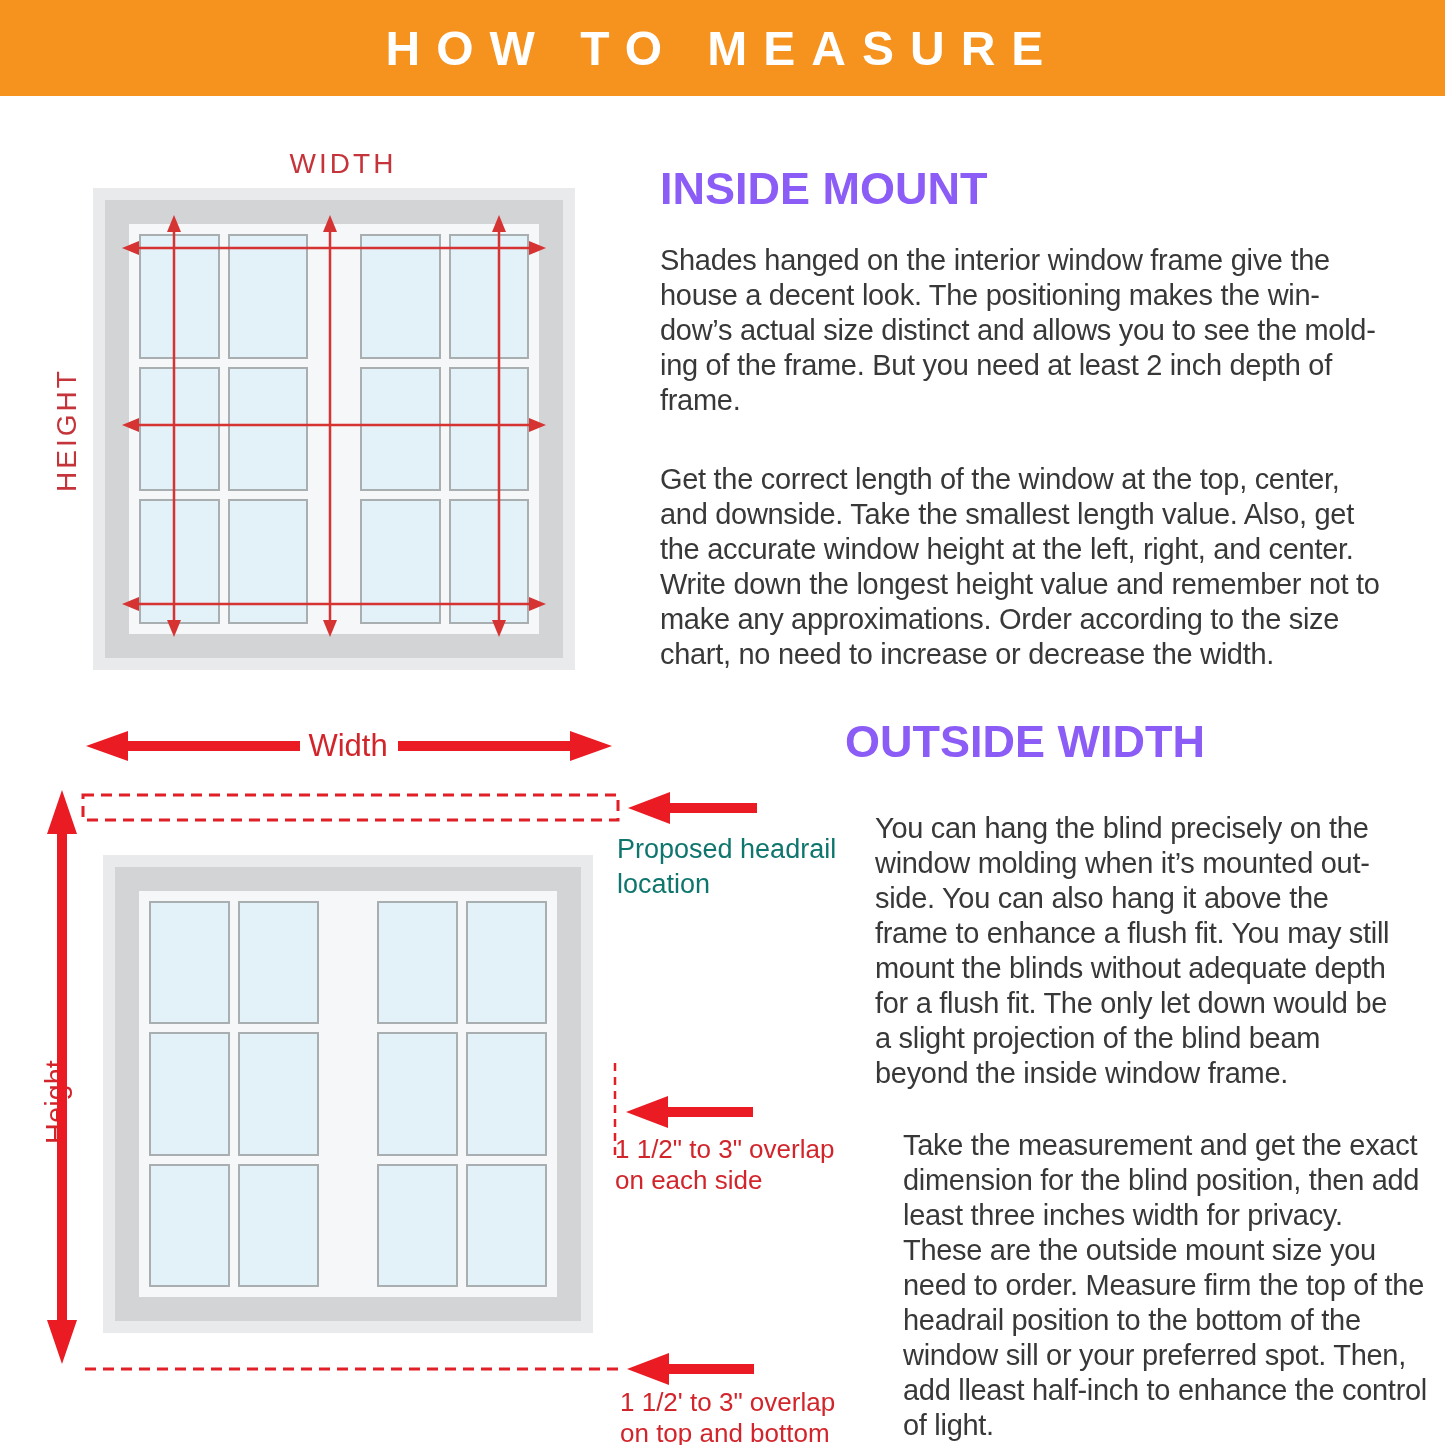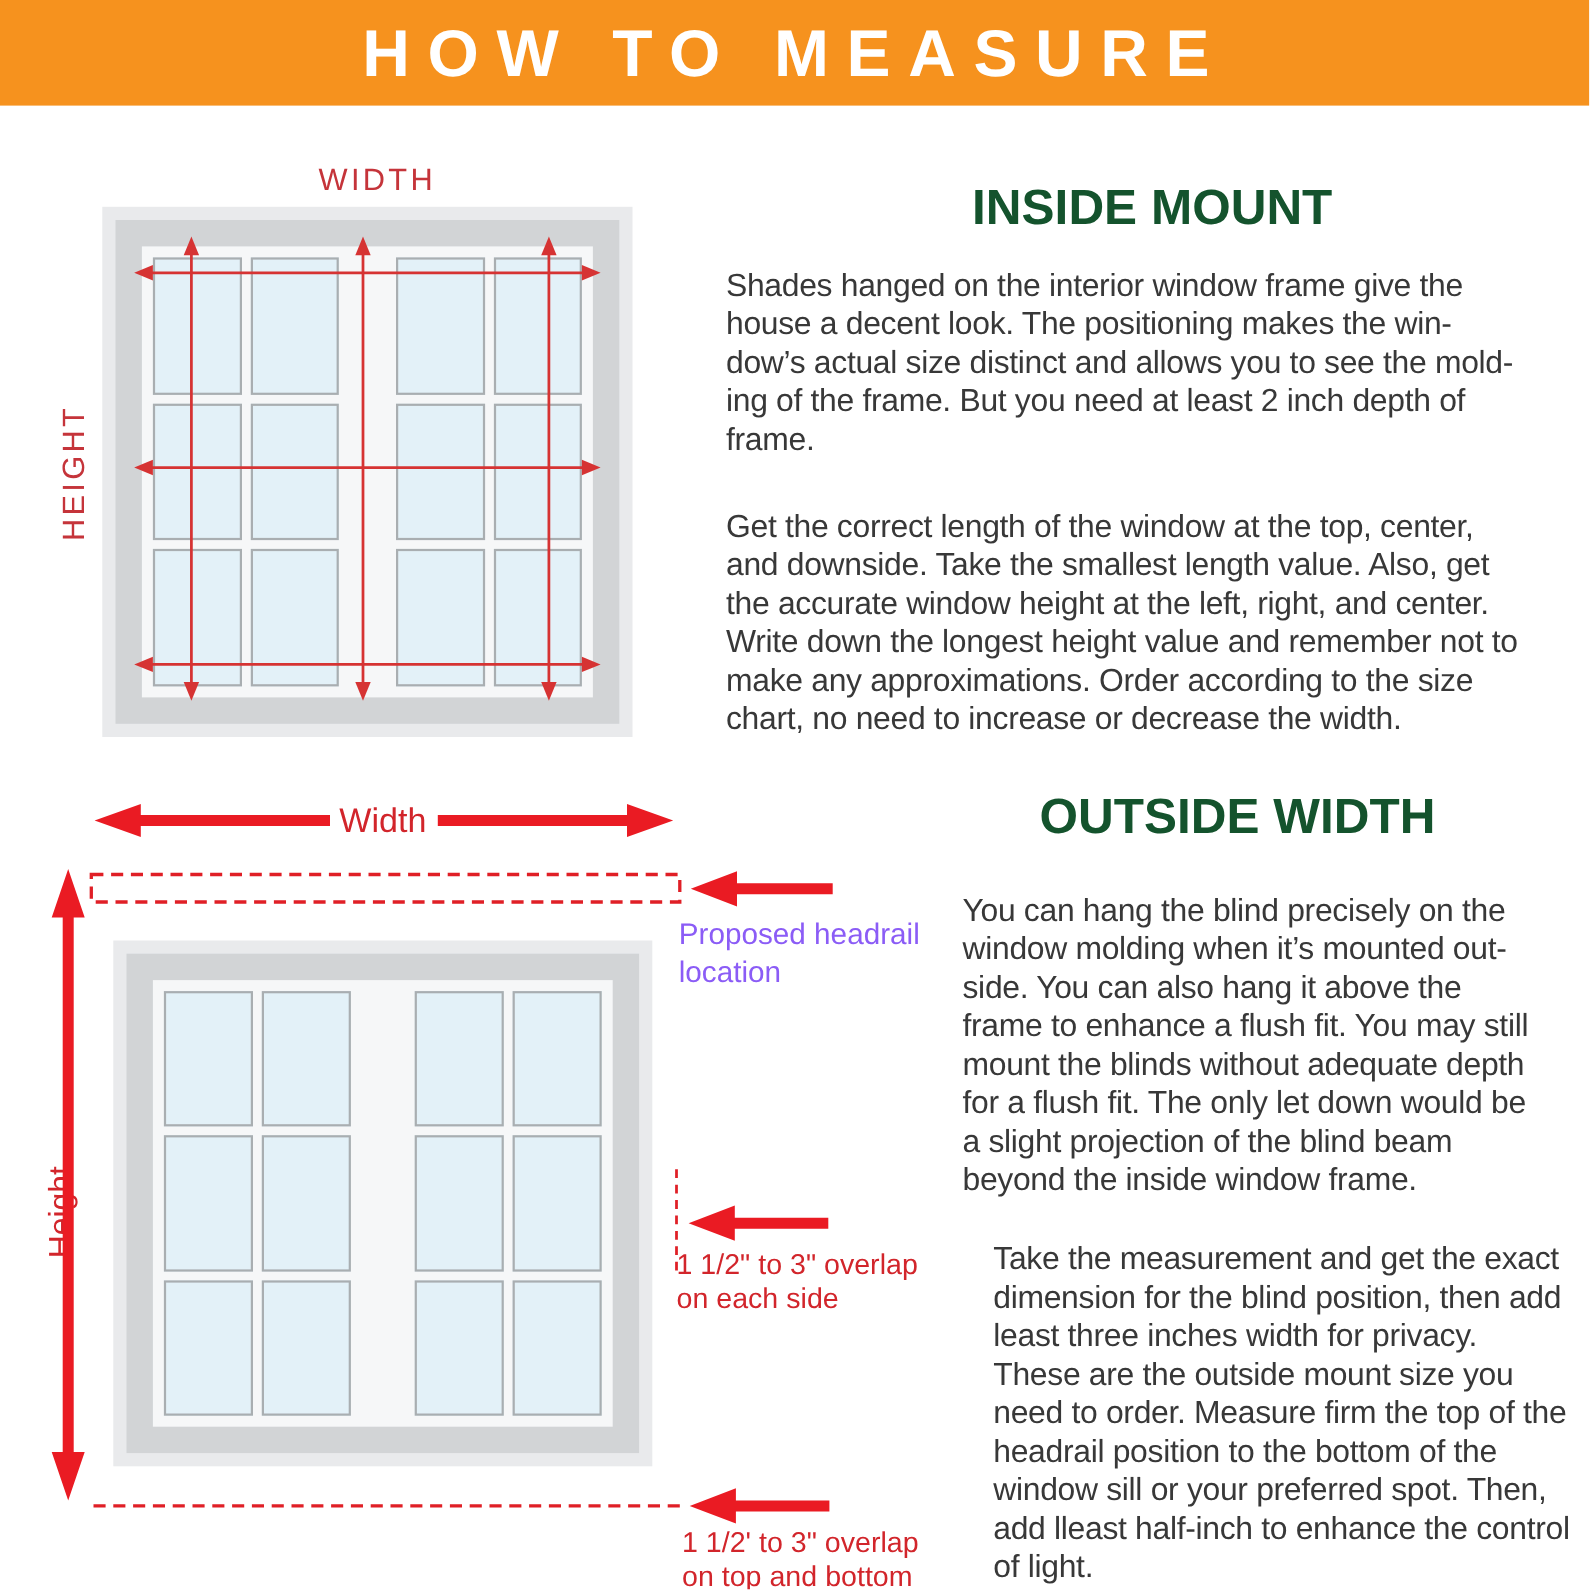--- a/index.html
+++ b/index.html
@@ -6,26 +6,26 @@
   #canvas{
     position:relative;width:1445px;height:1445px;background:#ffffff;overflow:hidden;
     font-family:"Liberation Sans","DejaVu Sans",sans-serif;
   }
   
   .banner{
     position:absolute;left:0;top:0;width:1445px;height:96px;background:#f6921e;
     display:flex;align-items:center;justify-content:center;
   }
   .banner h1{
-    margin:0;color:#ffffff;font-size:60px;font-weight:bold;letter-spacing:16px;
+    margin:0;color:#ffffff;font-size:48px;font-weight:bold;letter-spacing:16px;
     font-family:"Liberation Sans","DejaVu Sans",sans-serif;
   }
   
   .mount-heading{
-    position:absolute;text-align:center;font-weight:bold;font-size:45px;color:#14532d;
+    position:absolute;text-align:left;font-weight:bold;font-size:45px;color:#8b5cf6;
     letter-spacing:0px;white-space:nowrap;
   }
   .body-par{
     position:absolute;font-size:29px;line-height:35px;color:#383838;
     white-space:pre-line;letter-spacing:-0.3px;
   }
   
   .red-label{position:absolute;color:#c5343a;white-space:pre-line;}
   .rot{transform:translate(-50%,-50%) rotate(-90deg);transform-origin:center center;}
   
@@ -111,21 +111,21 @@
 and downside. Take the smallest length value. Also, get
 the accurate window height at the left, right, and center.
 Write down the longest height value and remember not to
 make any approximations. Order according to the size
 chart, no need to increase or decrease the width.</div>
 
   <div class="red-label" style="left:288px;top:728px;width:120px;text-align:center;font-size:31px;color:#d2252b;">Width</div>
 
   <div class="red-label rot" style="left:56px;top:1102px;font-size:29px;color:#d2252b;">Height</div>
 
-  <div class="red-label" style="left:617px;top:832px;font-size:27px;line-height:35px;color:#8b5cf6;">Proposed headrail
+  <div class="red-label" style="left:617px;top:832px;font-size:27px;line-height:35px;color:#0f766e;">Proposed headrail
 location</div>
 
   <div class="red-label" style="left:615px;top:1134px;font-size:26px;line-height:31px;color:#d2252b;">1 1/2" to 3" overlap
 on each side</div>
 
   <div class="red-label" style="left:620px;top:1387px;font-size:26px;line-height:31px;color:#d2252b;">1 1/2' to 3" overlap
 on top and bottom</div>
 
   <div class="window" style="left:103px;top:855px;width:490px;height:478px;">
     <div class="w-mid">

